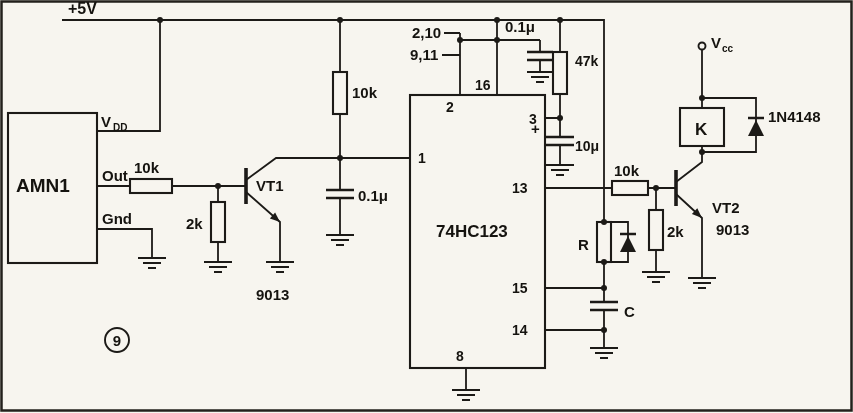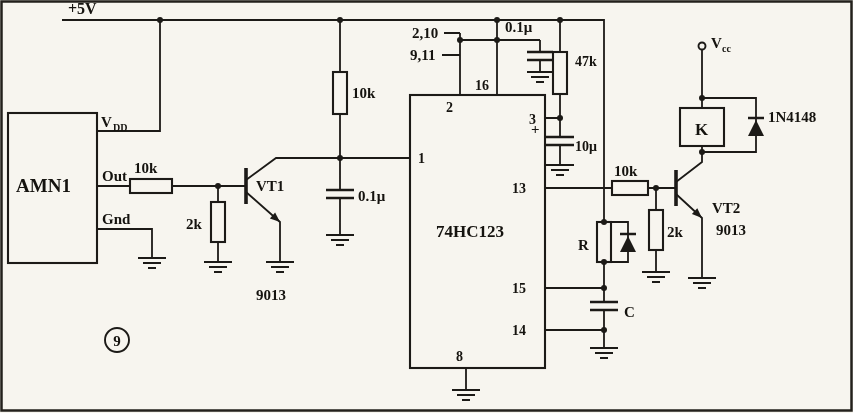--- a/index.html
+++ b/index.html
@@ -1,17 +1,17 @@
 <!DOCTYPE html>
 <html><head>
 <meta charset="utf-8">
 <style>
   html,body{margin:0;padding:0;background:#9a9a9a;}
   .page{width:853px;height:413px;background:#f7f5ef;position:relative;overflow:hidden;
-        font-family:Liberation Serif, serif;}
+        font-family:Liberation Sans, sans-serif;}
   svg{position:absolute;left:0;top:0;}
   .wire{stroke:#1c1a17;stroke-width:1.8;fill:none;}
   .comp{stroke:#1c1a17;stroke-width:1.9;fill:none;}
   .box{stroke:#1c1a17;stroke-width:2.1;fill:none;}
   .plate{stroke:#1c1a17;stroke-width:2.5;fill:none;}
   .bar{stroke:#1c1a17;stroke-width:3.6;fill:none;}
   .gnd{stroke:#1c1a17;stroke-width:2;fill:none;}
   .dot{fill:#1c1a17;stroke:none;}
   .fill{fill:#1c1a17;stroke:none;}
   text{fill:#15130f;font-weight:700;}

